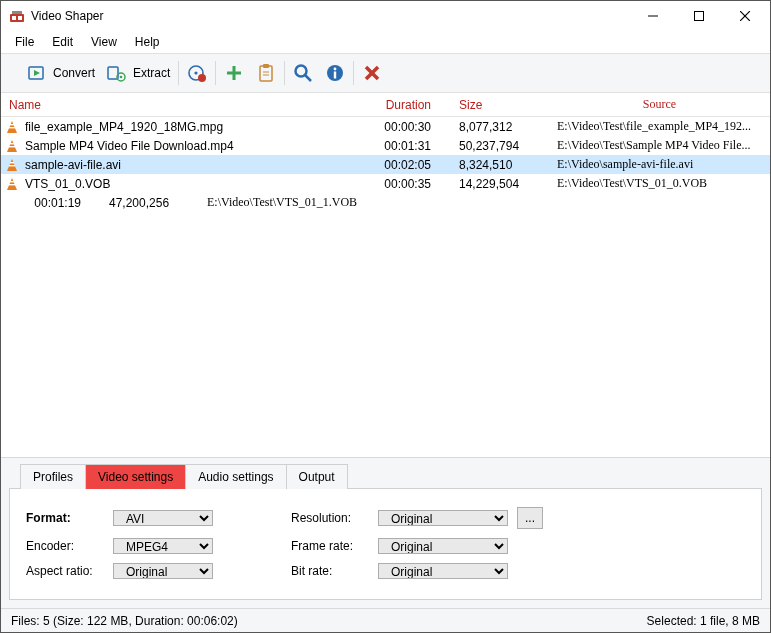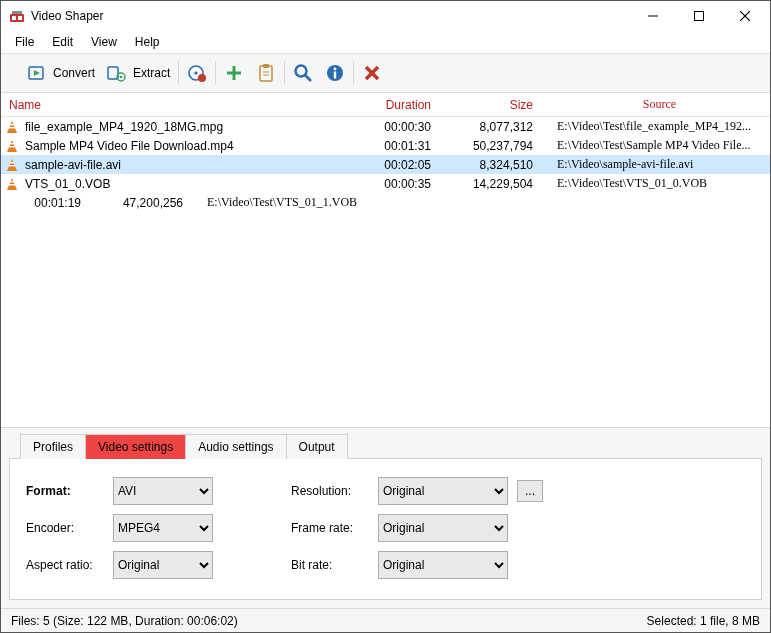--- a/index.html
+++ b/index.html
@@ -11,36 +11,36 @@
     .menubar { height: 22px; display: flex; align-items: center; padding: 0 6px; gap: 2px; }
     .menu-item { padding: 2px 8px; cursor: default; }
     .toolbar { height: 40px; background: #f5f6f7; border-top: 1px solid #e0e0e0; border-bottom: 1px solid #e0e0e0; display: flex; align-items: center; padding: 0 20px; }
     .tbtn { display: flex; align-items: center; gap: 6px; padding: 4px 6px; cursor: pointer; border-radius: 2px; }
     .tsep { width: 1px; height: 24px; background: #d8d8d8; margin: 0 2px; }
     .list { flex: 1; display: flex; flex-direction: column; overflow: hidden; background: #fff; }
     .list-header { height: 24px; display: flex; align-items: center; border-bottom: 1px solid #e4e4e4; color: #b91c1c; }
     .col { padding: 0 8px; overflow: hidden; white-space: nowrap; text-overflow: ellipsis; }
     .c-name { flex: 0 0 350px; }
     .c-dur  { flex: 0 0 100px; text-align: right; padding-right: 20px; }
-    .c-size { flex: 0 0 90px; text-align: right; }
+    .c-size { flex: 0 0 90px; }
     .c-src  { flex: 1; padding-left: 16px; font-family: Liberation Serif, serif; }
     .rows { flex: 1; overflow: auto; }
     .row { height: 19px; display: flex; align-items: center; cursor: default; }
     .row.selected { background: #cde8ff; }
     .row .c-name { display: flex; align-items: flex-start; gap: 6px; padding-left: 4px; }
     .cone { display: inline-block; }
     .bottom { border-top: 1px solid #d9d9d9; background: #f5f6f7; padding-top: 5px; }
     .tabs { display: flex; padding-left: 19px; }
     .tab { padding: 5px 12px; border: 1px solid #d0d0d0; border-bottom: none; background: #f5f6f7; margin-right: -1px; cursor: pointer; position: relative; top: 1px; }
     .tab.active { background: #ef4444; z-index: 1; }
     .pane { background: #fff; border: 1px solid #d0d0d0; margin: 0 8px 0 8px; padding: 18px 16px 20px 16px; }
     .grid { display: grid; grid-template-columns: 78px 100px 60px 78px 130px 30px; row-gap: 12px; column-gap: 6px; align-items: center; gap: 9px; }
     .lbl { white-space: nowrap; }
     .lbl.b { font-weight: 600; }
-    select { width: 100%; height: 28px; border: 1px solid #adadad; background: #e9e9e9; padding: 0 0; font-size: 12px; }
+    select { width: 100%; height: 16px; border: 1px solid #adadad; background: #e9e9e9; padding: 0 8px; font-size: 12px; }
     .btn { width: 26px; height: 22px; border: 1px solid #adadad; background: #e9e9e9; text-align: center; line-height: 20px; cursor: pointer; }
     .status { height: 24px; border-top: 1px solid #d9d9d9; display: flex; align-items: center; padding: 0 10px; background: #f5f6f7; margin-top: 8px; }
     .status .left { flex: 1; }
     svg { display: block; }
   </style>
 </head>
 <body>
 
 <div class="titlebar">
   <div class="title">

